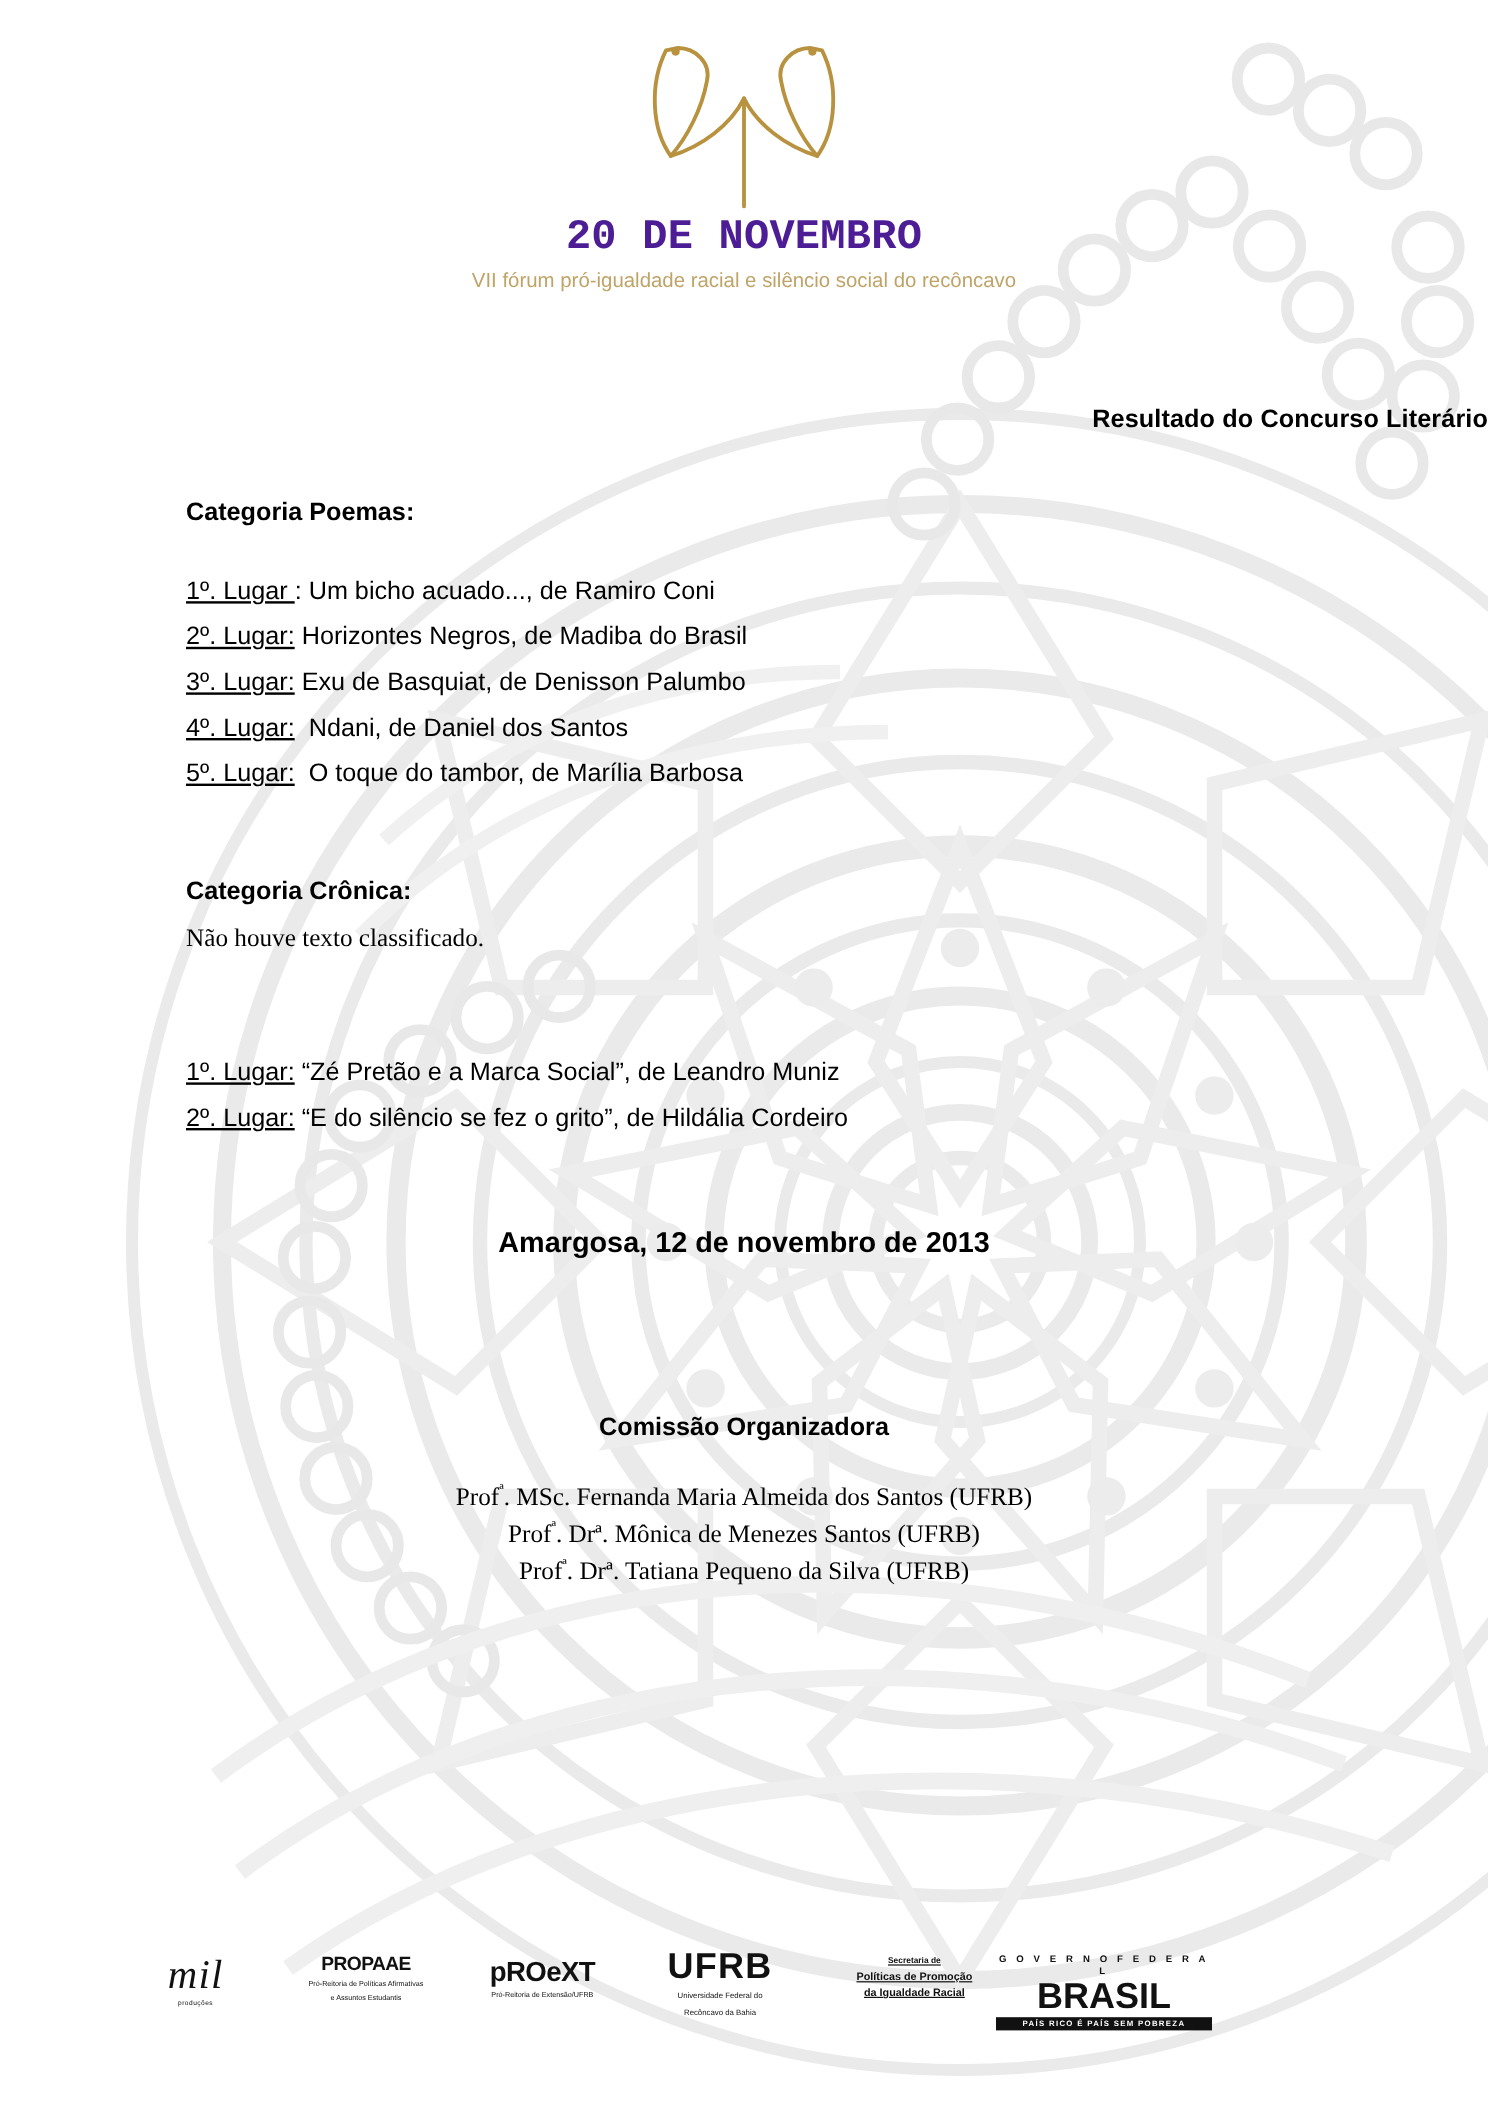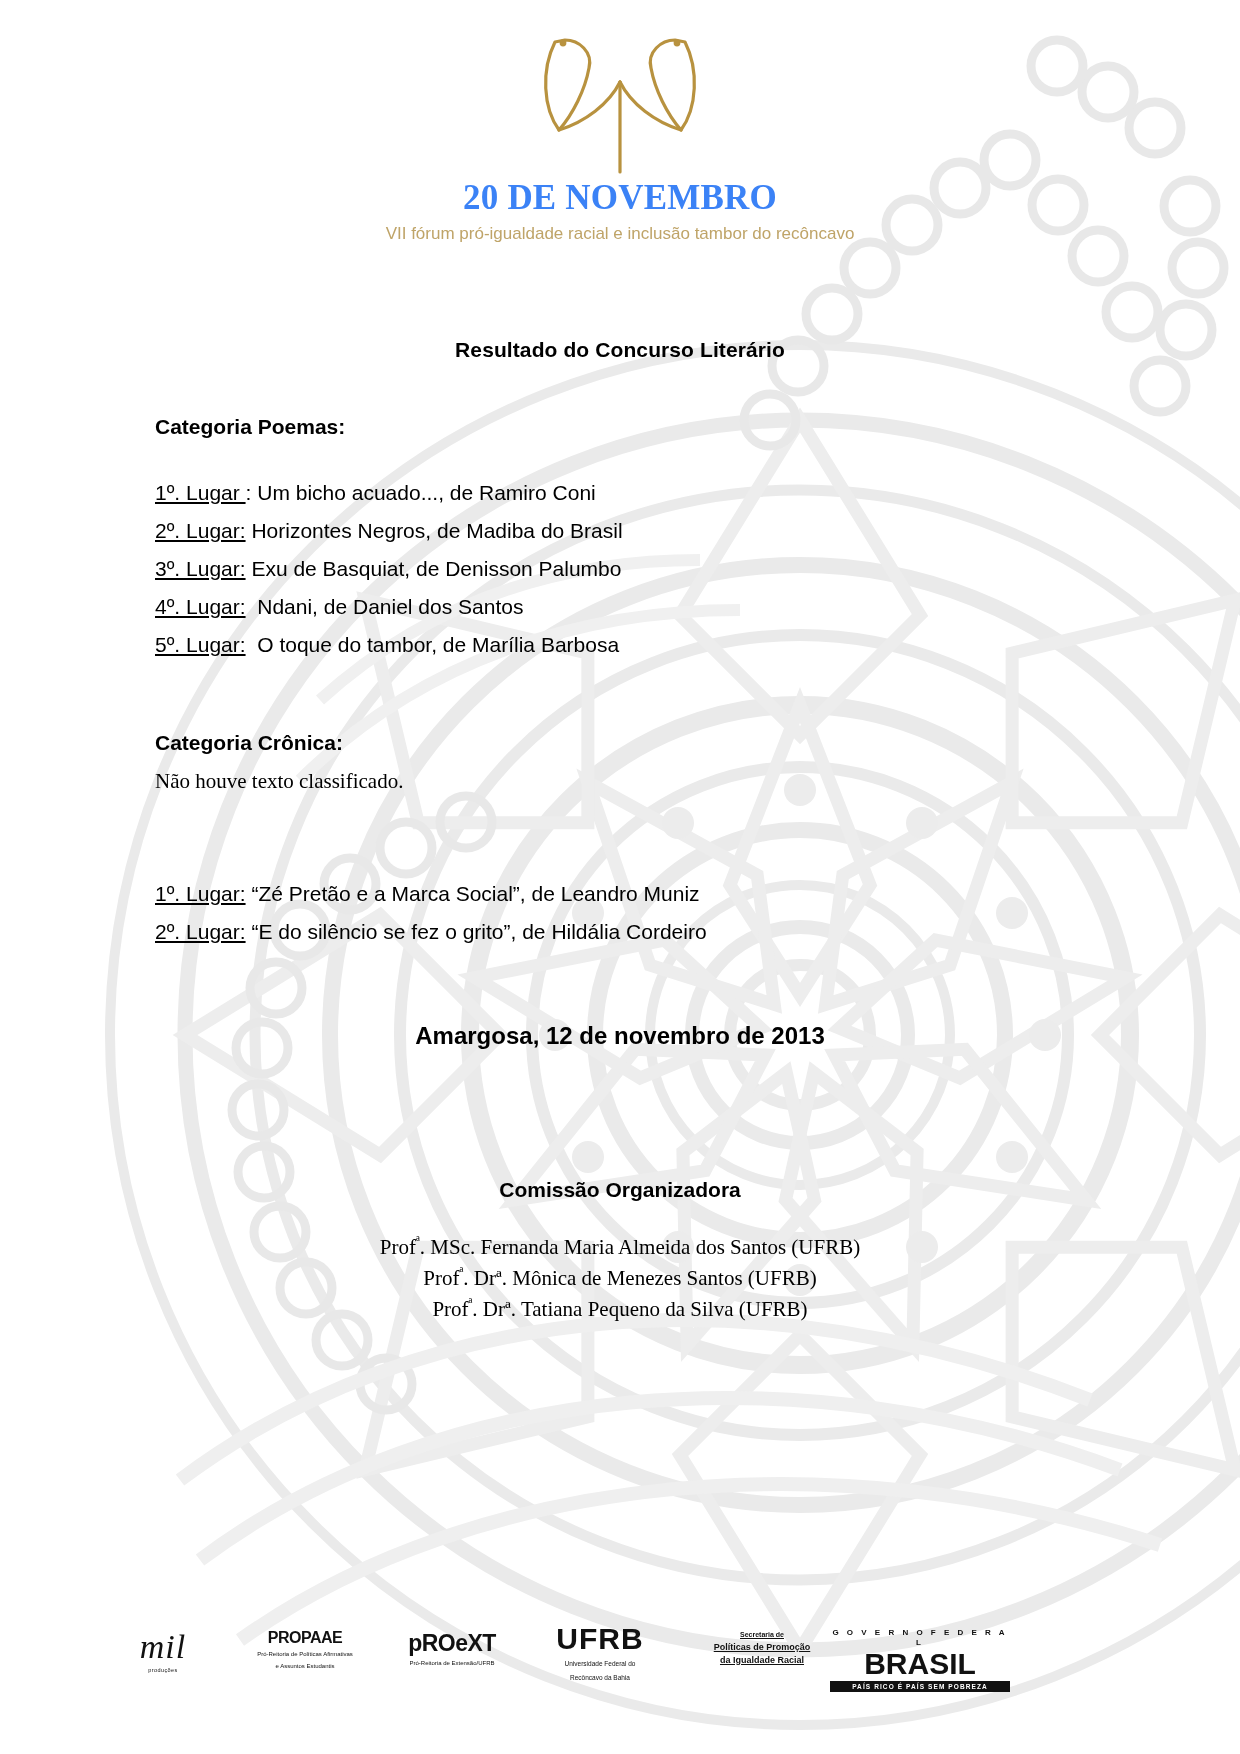--- a/index.html
+++ b/index.html
@@ -49,43 +49,43 @@
   }
   .logo-line1 {
     font-family: "Liberation Sans", sans-serif;
     font-size: 30px;
     letter-spacing: 0.5px;
     color: #b18b43;
     margin-top: 6px;
     line-height: 1.05;
   }
   .logo-line2 {
-    font-family: Liberation Serif, serif;
+    font-family: Liberation Mono, monospace;
     font-size: 35px;
     font-weight: bold;
     letter-spacing: 0.2px;
-    color: #3b82f6;
+    color: #4c1d95;
     line-height: 1.05;
   }
   .logo-line3 {
     font-family: "Liberation Sans", sans-serif;
     font-size: 17px;
     color: #c0a濃;
     color: #bfa468;
     margin-top: 7px;
     line-height: 1.2;
   }
 
   
   .doc-title {
     position: absolute;
     top: 338px;
     left: 0;
     width: 1240px;
-    text-align: center;
+    text-align: right;
     font-size: 21px;
     font-weight: bold;
     letter-spacing: 0.1px;
   }
 
   .body-col {
     position: absolute;
     left: 155px;
     top: 415px;
     width: 950px;
@@ -369,21 +369,21 @@
           <path d="M30,12 C16,40 18,78 34,100 C48,84 60,60 64,38 C68,22 54,10 40,10 Z"></path>
           <path d="M160,12 C174,40 172,78 156,100 C142,84 130,60 126,38 C122,22 136,10 150,10 Z"></path>
           <path d="M34,100 C60,92 84,74 95,52"></path>
           <path d="M156,100 C130,92 106,74 95,52"></path>
           <path d="M95,52 L95,142"></path>
           <circle cx="38" cy="13" r="3.4" fill="#b8923f" stroke="none"></circle>
           <circle cx="152" cy="13" r="3.4" fill="#b8923f" stroke="none"></circle>
         </g>
       </svg>
       <div class="logo-line2">20 DE NOVEMBRO</div>
-      <div class="logo-line3">VII fórum pró-igualdade racial e inclusão tambor do recôncavo</div>
+      <div class="logo-line3">VII fórum pró-igualdade racial e silêncio social do recôncavo</div>
     </div>
 
     <div class="doc-title">Resultado do Concurso Literário</div>
 
     <div class="body-col">
 
       <div class="cat-heading">Categoria Poemas:</div>
       <div class="gap-md"></div>
       <div class="gap-sm"></div>
 

